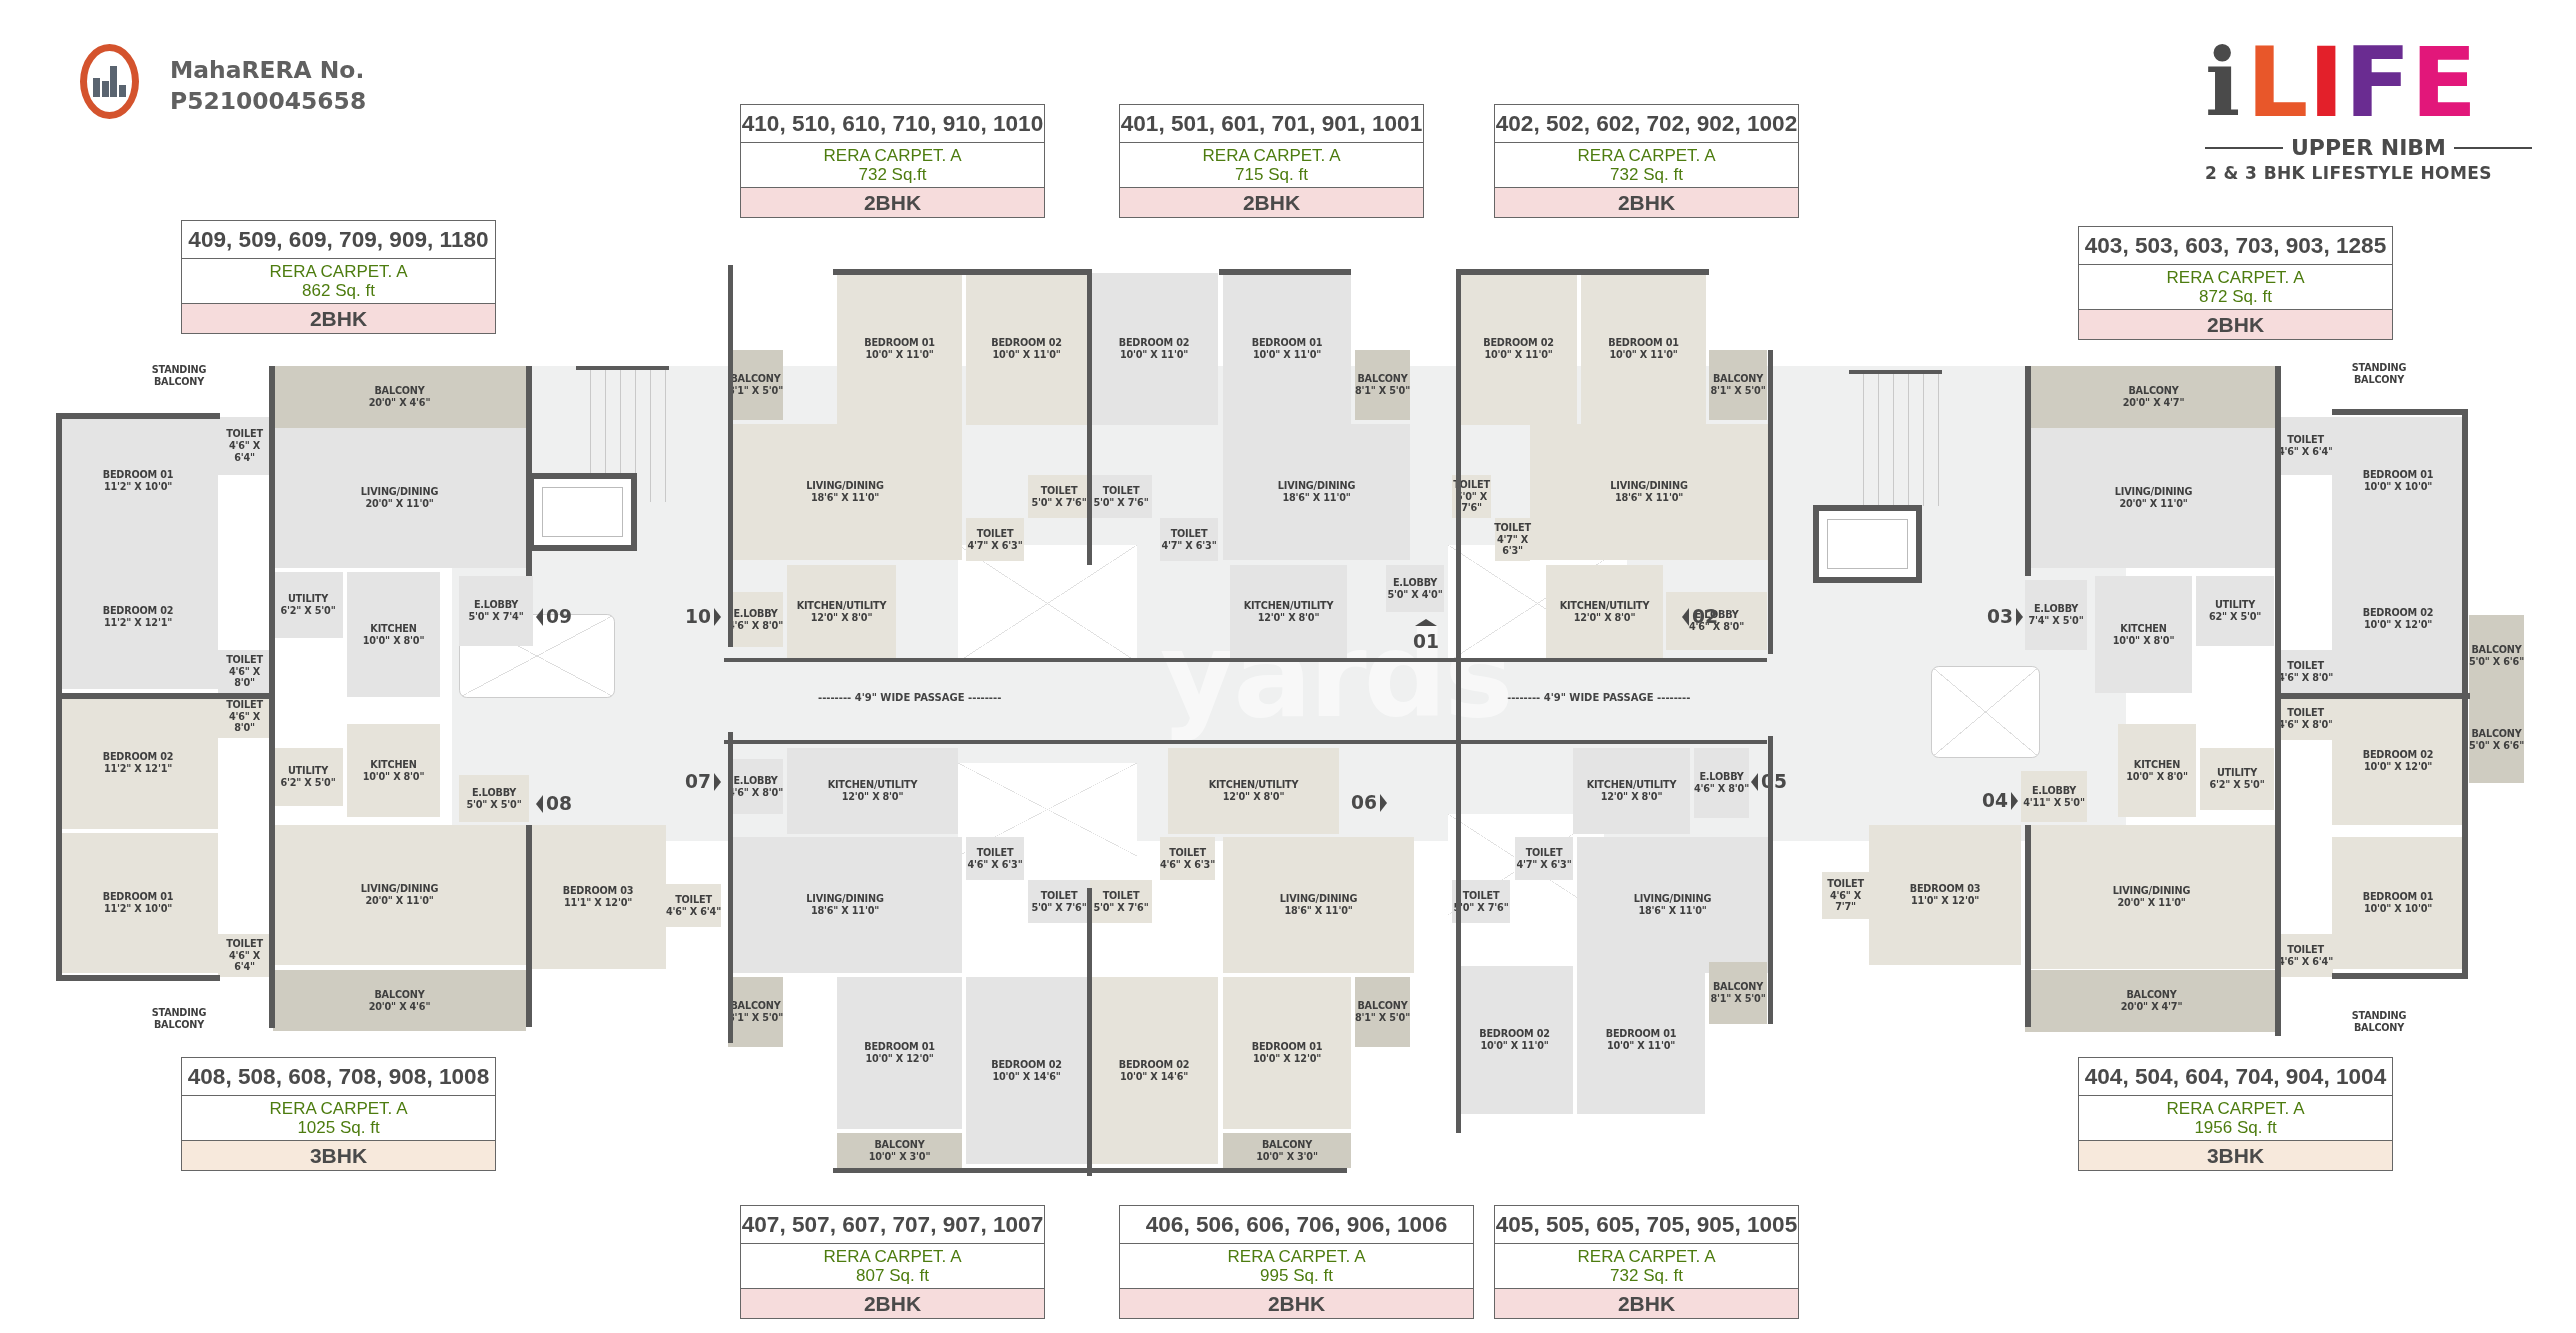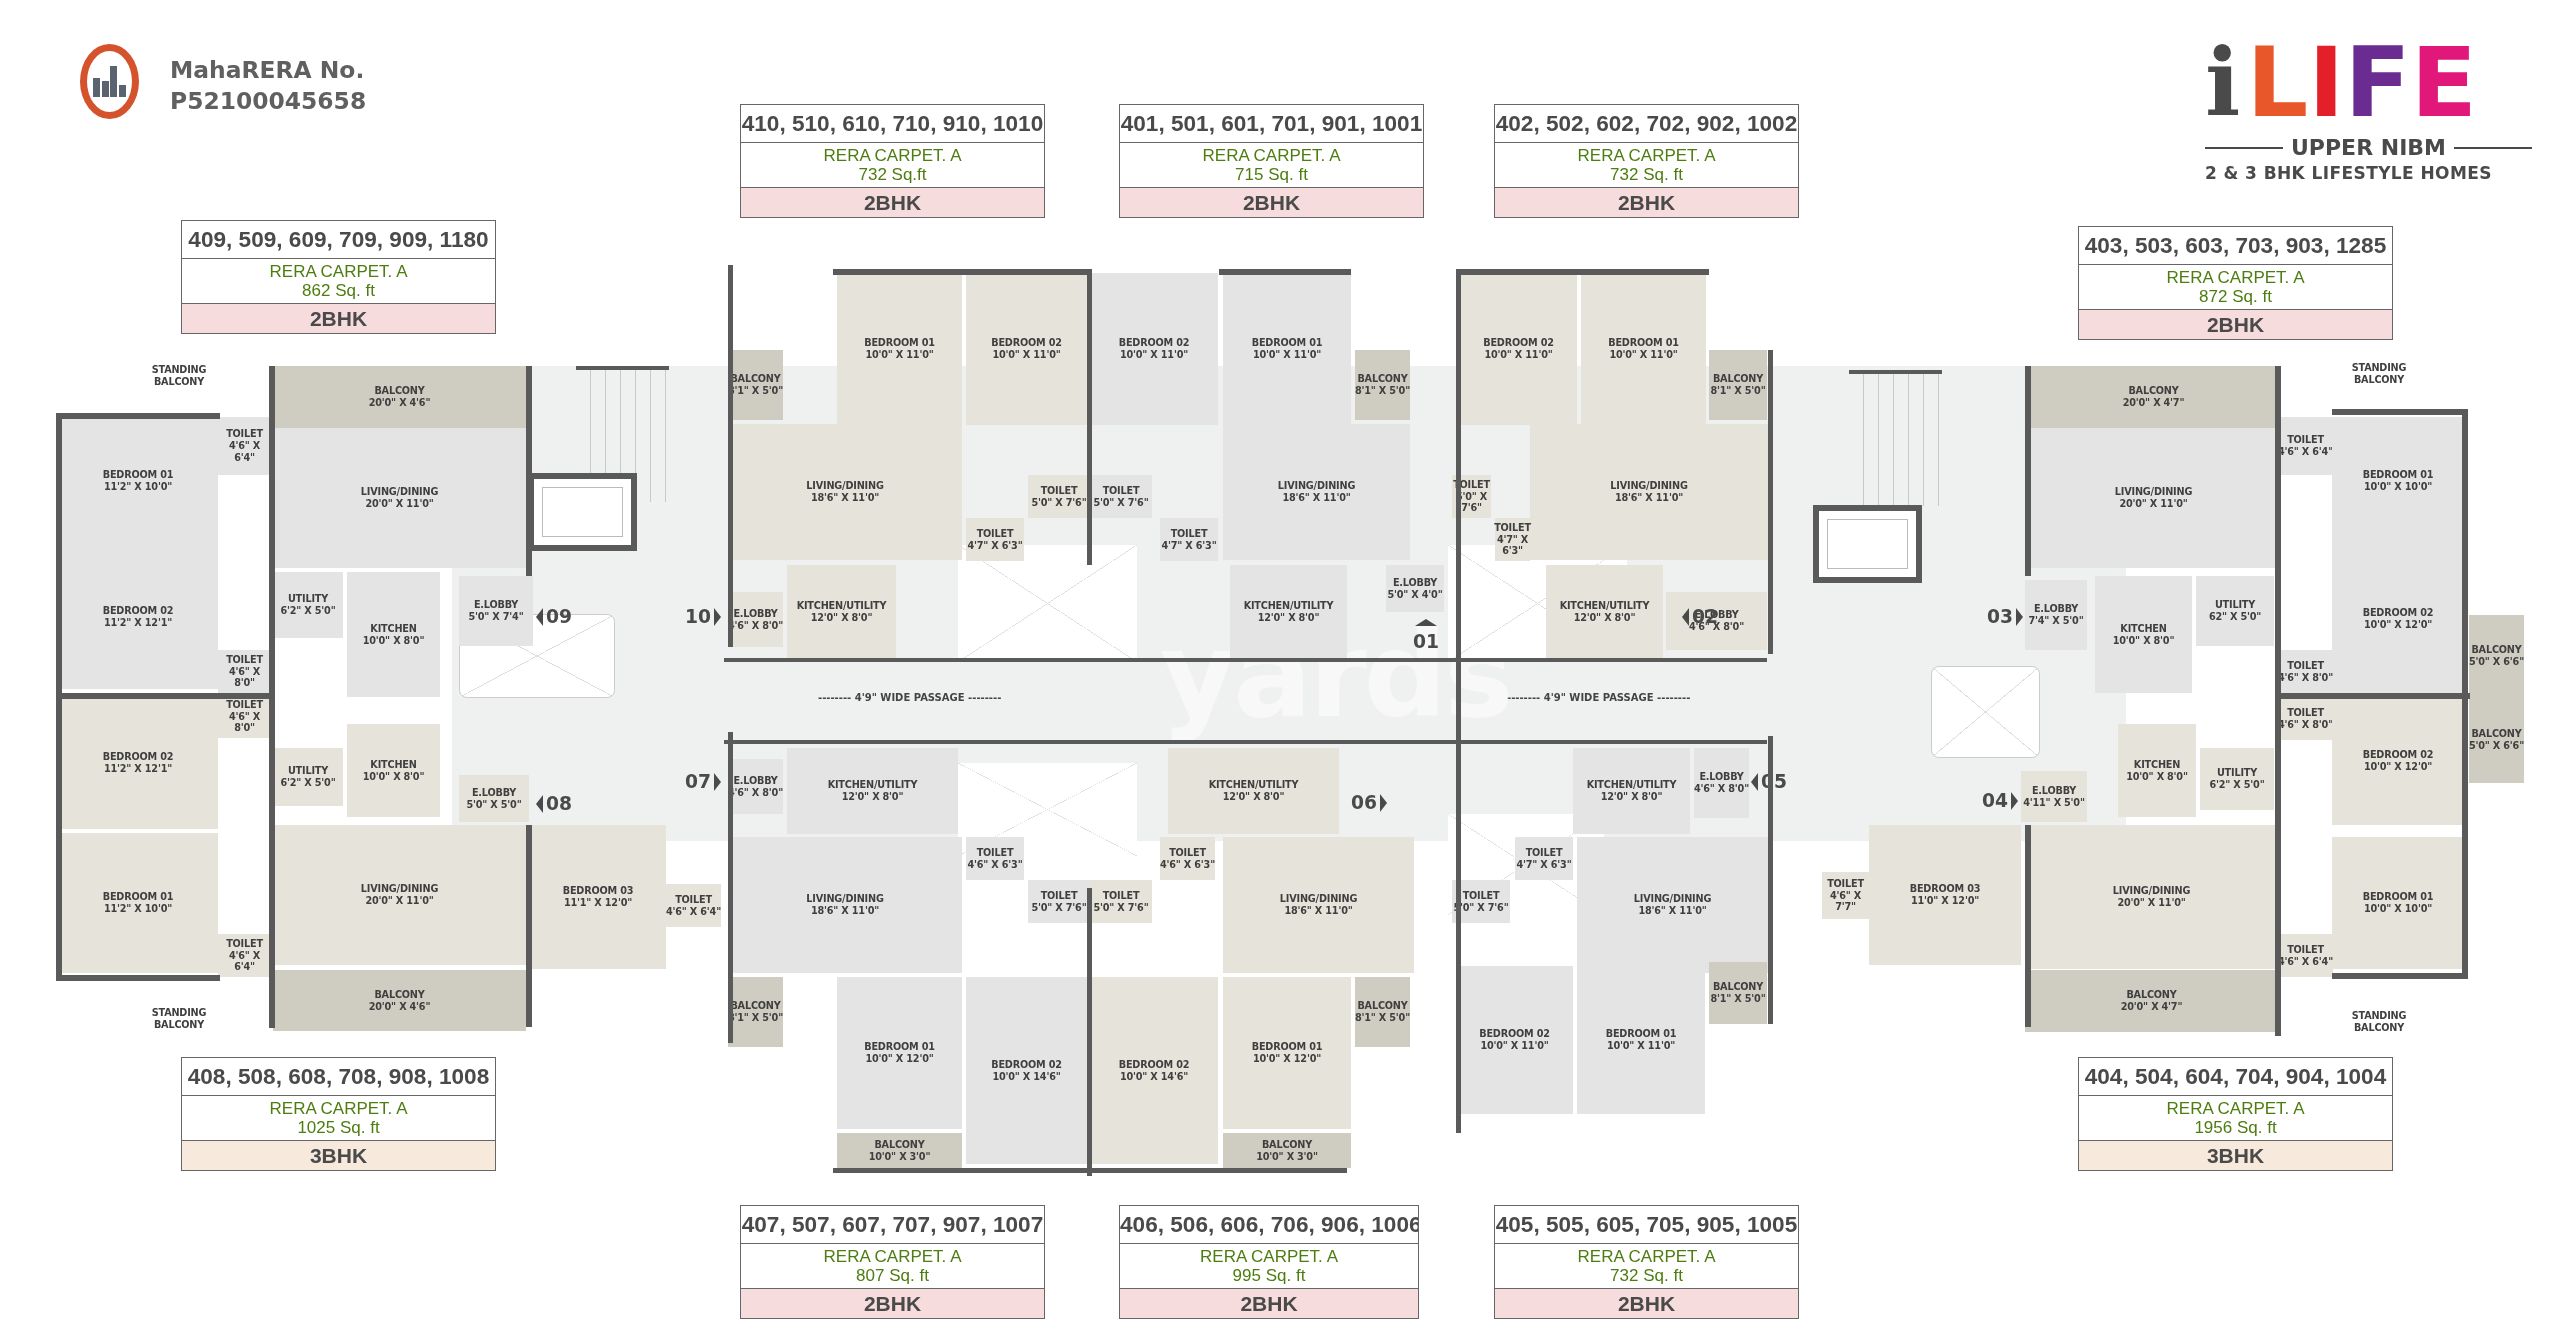--- a/index.html
+++ b/index.html
@@ -127,21 +127,21 @@
   <div class="type t3">3BHK</div>
 </div>
 <div class="ubox" style="left:740px;top:1205px;width:305px;">
   <div class="nums">407, 507, 607, 707, 907, 1007</div>
   <div class="area">
       <span>RERA CARPET. A</span>
       <span>807 Sq. ft</span>
     </div>
   <div class="type t2">2BHK</div>
 </div>
-<div class="ubox" style="left:1119px;top:1205px;width:300px;">
+<div class="ubox" style="left:1119px;top:1205px;width:355px;">
   <div class="nums">406, 506, 606, 706, 906, 1006</div>
   <div class="area">
       <span>RERA CARPET. A</span>
       <span>995 Sq. ft</span>
     </div>
   <div class="type t2">2BHK</div>
 </div>
 <div class="ubox" style="left:1494px;top:1205px;width:305px;">
   <div class="nums">405, 505, 605, 705, 905, 1005</div>
   <div class="area">

